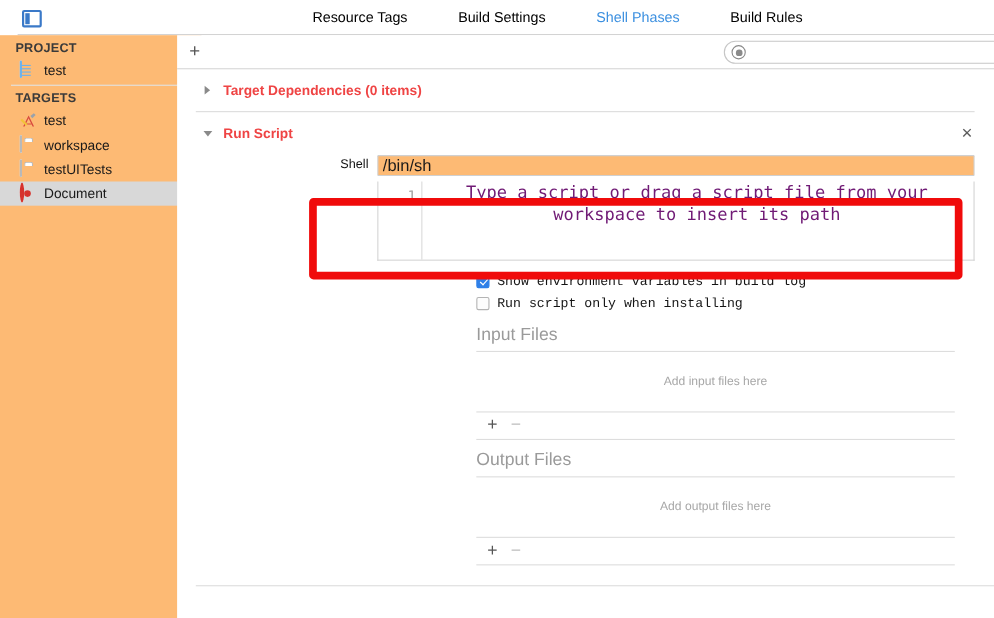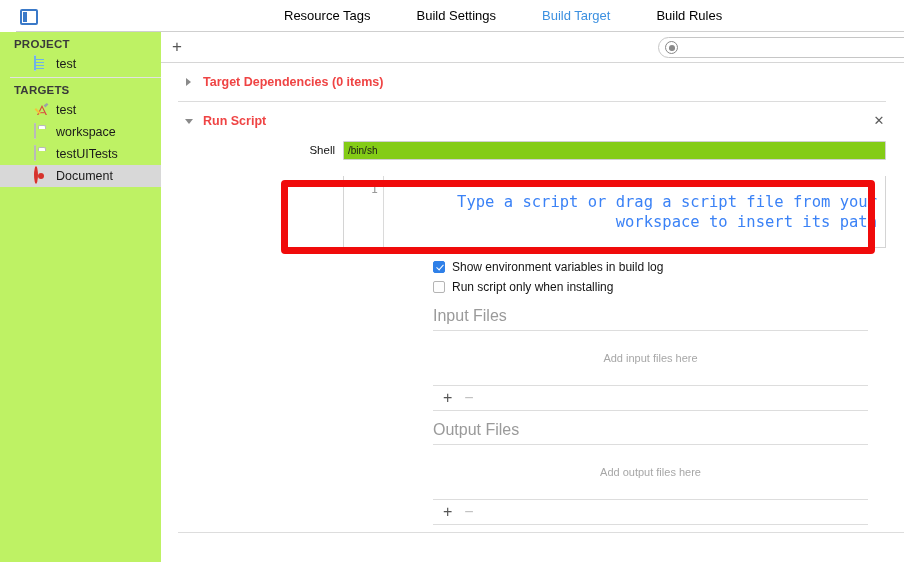--- a/index.html
+++ b/index.html
@@ -56,42 +56,42 @@
     white-space: nowrap;
     cursor: default;
   }
   .tab.active { color: #3c90e0; }
 
   
   .sidebar {
     position: absolute;
     left: 0; top: 32px;
     width: 183px; bottom: 0;
-    background: #bef264;
+    background: #fdba74;
     border-right: 1px solid #c8c8c8;
     box-sizing: border-box;
     font-size: 12px;
   }
   .group-header {
     padding: 6px 0 3px 14px;
     font-weight: bold;
     font-size: 11.5px;
     color: #3a3a3a;
     letter-spacing: 0.2px;
   }
   .sep-line {
     height: 1px;
     background: #e2e2e2;
     margin: 2px 10px 0 10px;
   }
   .side-row {
     height: 22px;
     display: flex;
     align-items: center;
-    padding-left: 34px;
+    padding-left: 18px;
     font-size: 12.5px;
     color: #1a1a1a;
     cursor: default;
   }
   .side-row.selected { background: #d8d8d8; }
   .side-ico {
     width: 15px; height: 16px;
     margin-right: 7px;
     position: relative;
     flex: 0 0 auto;
@@ -250,37 +250,37 @@
   
   .script-body {
     position: relative;
     padding-left: 136px;
     padding-right: 18px;
   }
   .shell-row {
     display: flex;
     align-items: center;
     height: 20px;
-    margin-bottom: 16px;
+    margin-bottom: 5px;
   }
   .shell-label {
     width: 38px;
     text-align: right;
     margin-right: 8px;
     font-size: 11.5px;
     color: #111;
   }
   .shell-input {
     flex: 1;
     height: 19px;
     border: 1px solid #d0d0d0;
     border-radius: 1px;
-    background: #84cc16;
+    background: #fdba74;
     font-family: "Liberation Sans", sans-serif;
-    font-size: 10px;
+    font-size: 15px;
     color: #1a1a1a;
     padding: 0 4px;
     box-sizing: border-box;
     outline: none;
   }
 
   .editor-wrap {
     position: relative;
     margin-left: 46px;
     height: 72px;
@@ -298,26 +298,26 @@
   }
   .gutter-num {
     position: absolute;
     right: 5px; top: 6px;
     font-family: "DejaVu Sans Mono", monospace;
     font-size: 12px;
     color: #9a9a9a;
   }
   .editor-text {
     position: absolute;
-    left: 46px; right: 8px; top: 16px;
+    left: 46px; right: 8px; top: 0;
     font-family: "DejaVu Sans Mono", monospace;
     font-size: 15.5px;
     line-height: 20px;
-    color: #3b82f6;
-    text-align: right;
+    color: #701a75;
+    text-align: center;
     white-space: pre-wrap;
   }
   .redbox {
     position: absolute;
     left: 281px; top: 180px;
     width: 594px; height: 74px;
     border: 7px solid #f00b0b;
     border-radius: 4px;
     box-sizing: border-box;
     pointer-events: none;
@@ -326,20 +326,21 @@
   
   .checks {
     margin: 9px 0 0 136px;
   }
   .check-row {
     display: flex;
     align-items: center;
     height: 20px;
     font-size: 12px;
     color: #141414;
+    font-family: Liberation Mono, monospace;
   }
   .cbox {
     width: 12px; height: 12px;
     border: 1px solid #b4b4b4;
     border-radius: 2px;
     background: #fdfdfd;
     margin-right: 7px;
     position: relative;
     box-sizing: border-box;
     flex: 0 0 auto;
@@ -406,21 +407,21 @@
   }
 </style>
 </head>
 <body>
 
 <div class="topbar">
   <div class="panel-toggle"></div>
   <div class="tabs">
     <div class="tab">Resource Tags</div>
     <div class="tab">Build Settings</div>
-    <div class="tab active">Build Target</div>
+    <div class="tab active">Shell Phases</div>
     <div class="tab">Build Rules</div>
   </div>
 </div>
 
 <div class="sidebar">
 
   <div class="group-header">PROJECT</div>
 
   <div class="side-row">
     <span class="side-ico"><span class="ico-doc"></span></span>

